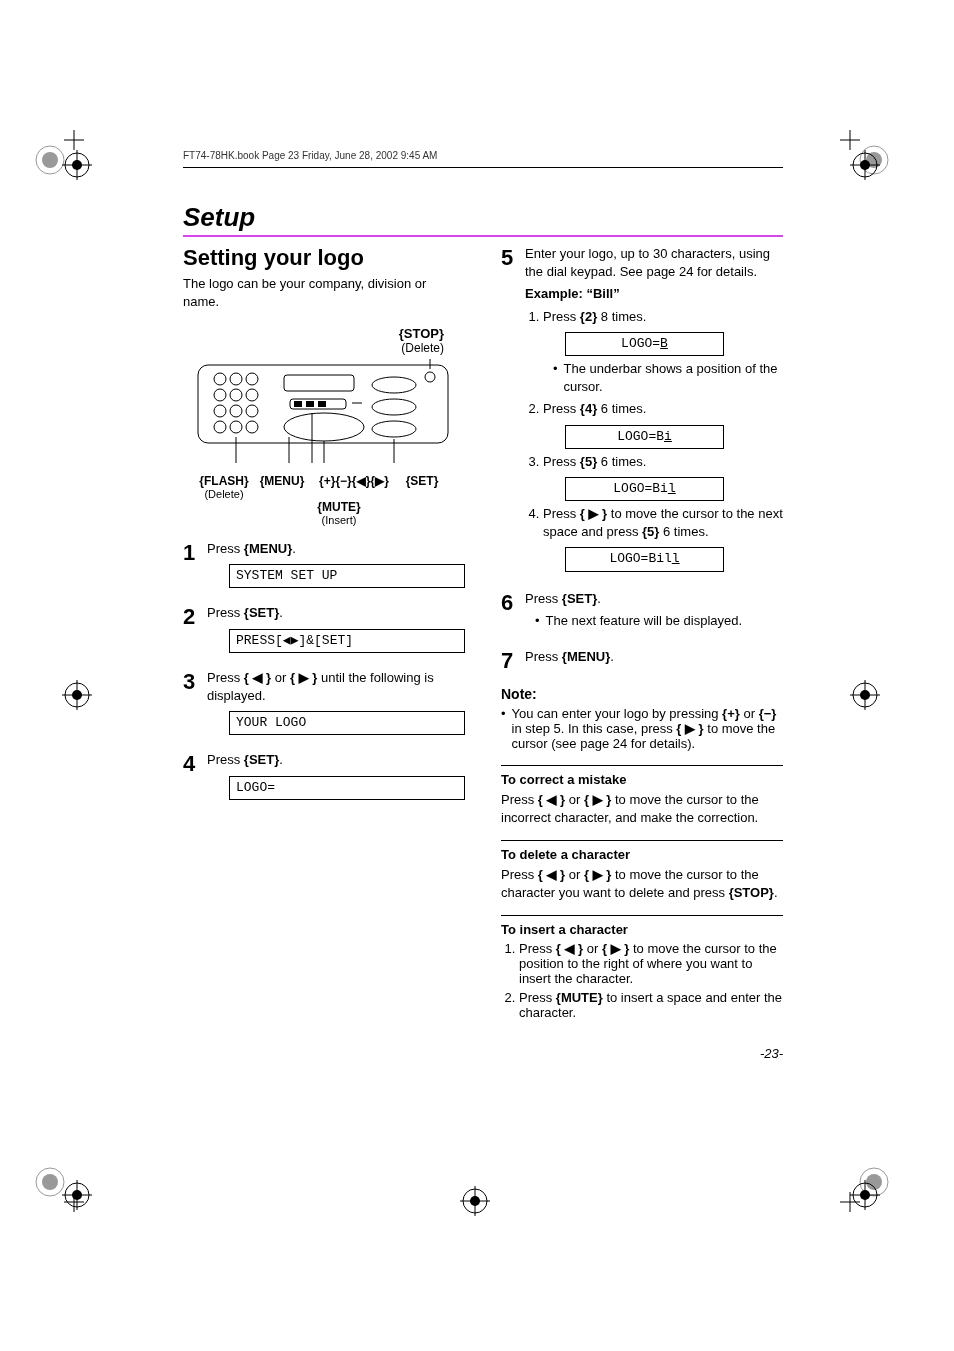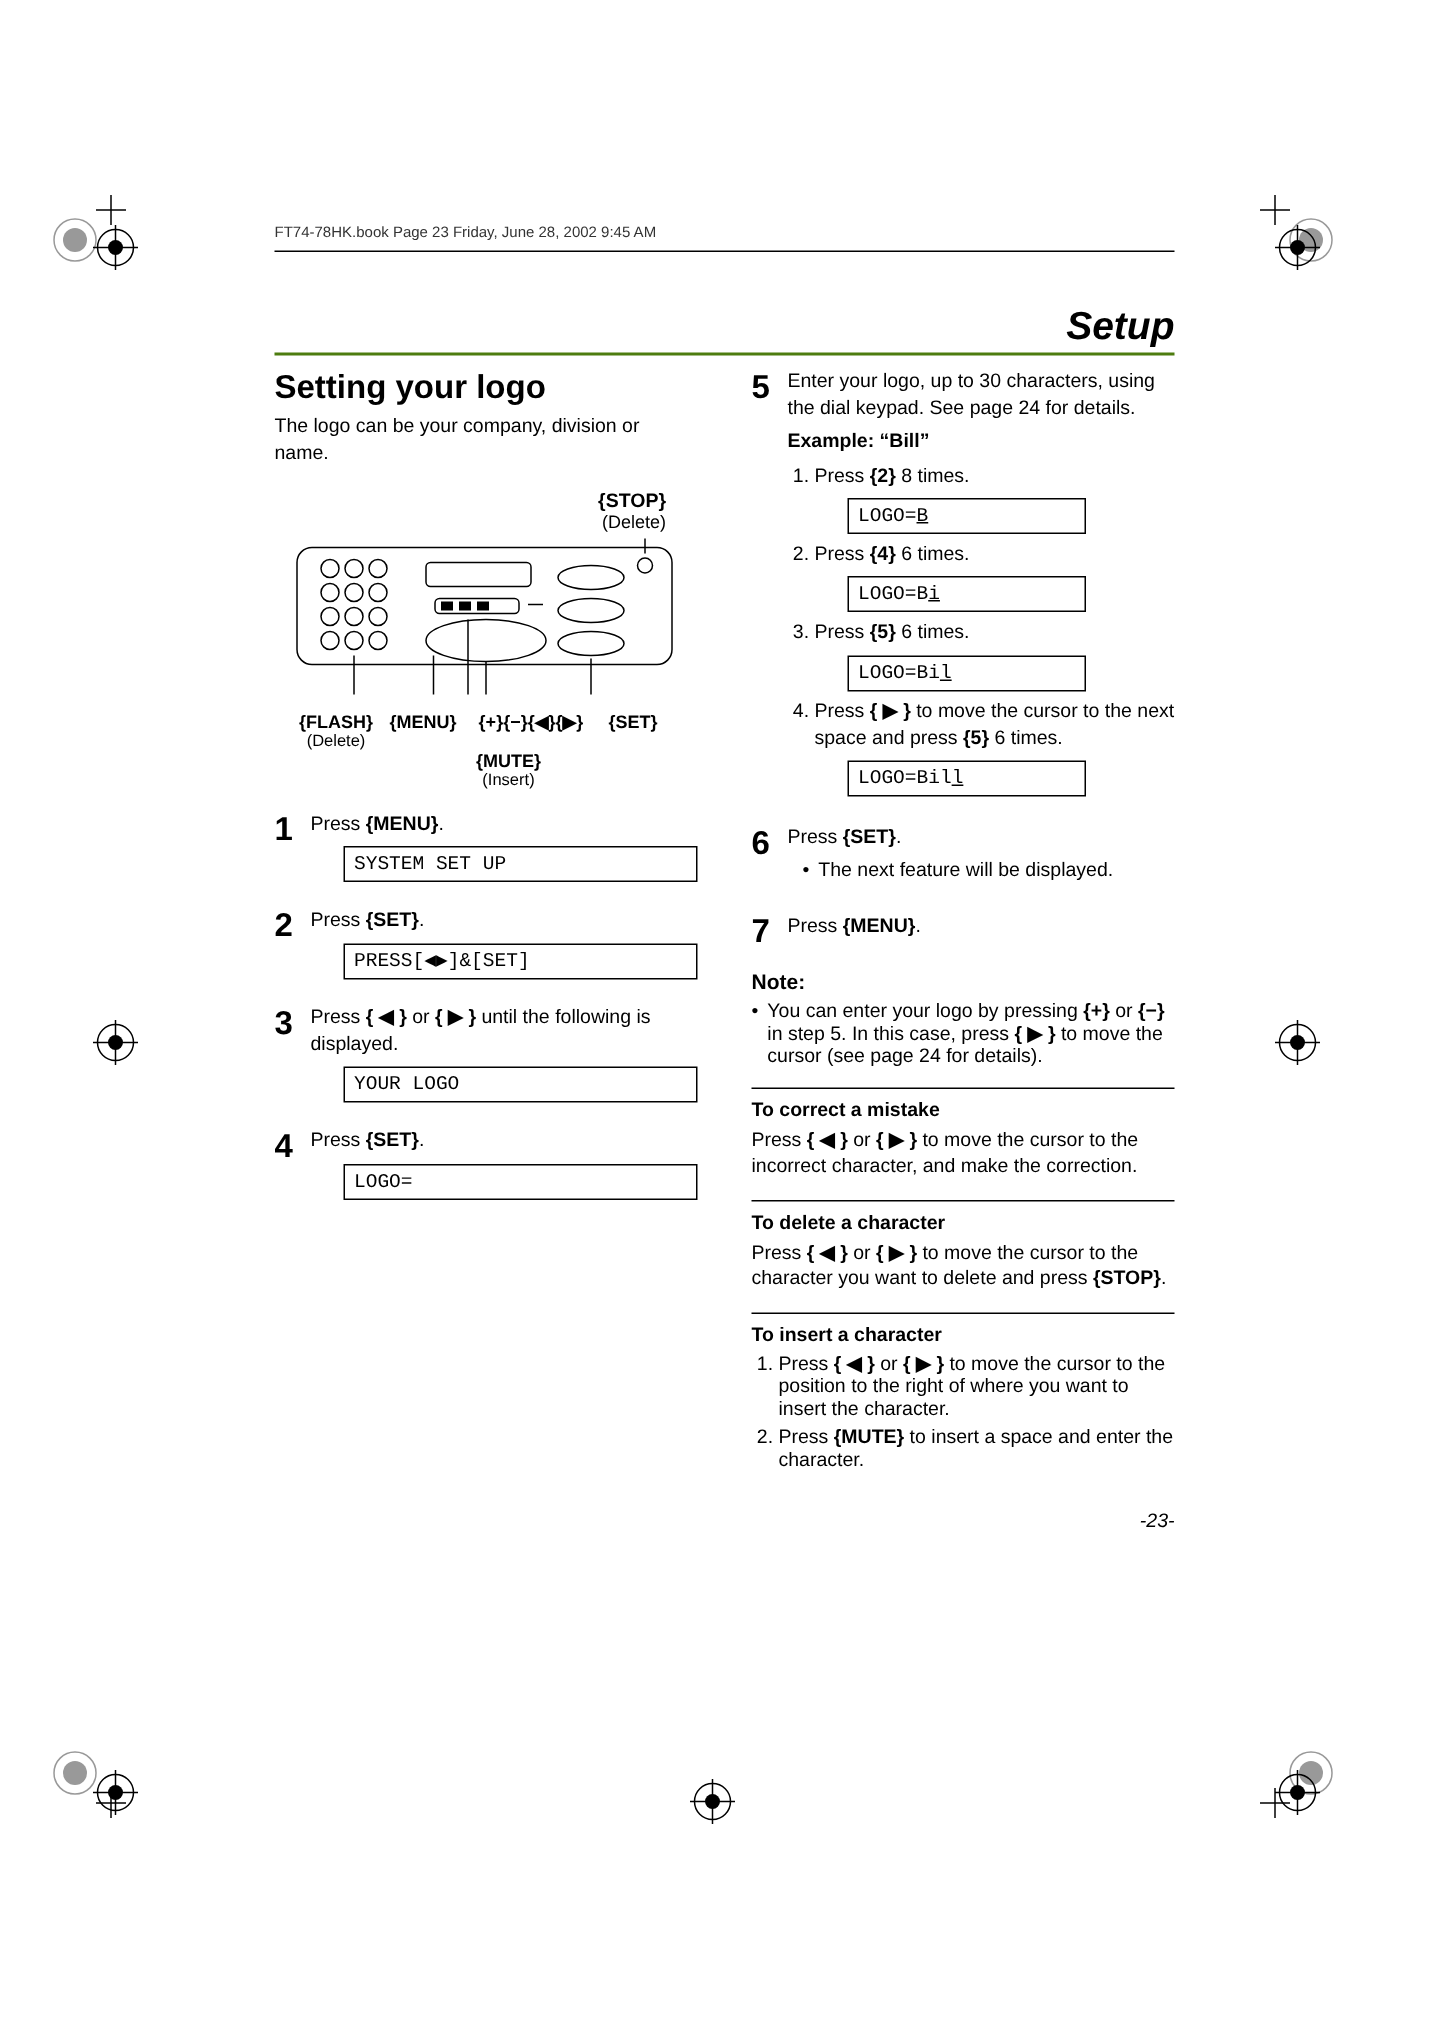--- a/index.html
+++ b/index.html
@@ -22,22 +22,22 @@
   .header-line {
     font-size: 10px;
     color: #333;
     margin-bottom: 6px;
   }
   .hr-top { border-top: 1px solid #000; margin-bottom: 34px; }
   .section-title {
     font-size: 26px;
     font-style: italic;
     font-weight: bold;
-    text-align: right;
-    border-bottom: 2px solid #4d7c0f;
+    text-align: left;
+    border-bottom: 2px solid #d946ef;
     padding-bottom: 2px;
     margin-bottom: 8px;
   }
   .columns {
     display: flex;
     gap: 36px;
   }
   .col {
     flex: 1;
     min-width: 0;
@@ -79,21 +79,21 @@
   }
   .lcd {
     font-family: "Courier New", monospace;
     font-size: 13px;
     border: 1px solid #000;
     padding: 2px 6px;
     margin: 6px 0 2px 0;
     display: block;
     min-width: 140px;
   }
-  .lcd-narrow { min-width: 100px; width: 145px; }
+  .lcd-narrow { min-width: 100px; width: 145px; text-align: center; }
   .indent { margin-left: 22px; }
   .sub-ol li { margin-bottom: 4px; font-size:13px; }
   .bullet-line { display:flex; font-size:13px; margin: 4px 0 4px 10px;}
   .bullet-dot::before { content:"\2022"; margin-right:6px;}
   .sub-head {
     font-weight: bold;
     font-size: 13px;
     border-top: 1px solid #000;
     padding-top: 6px;
     margin-top: 14px;
@@ -304,20 +304,23 @@
     <div class="col">
       <div class="step" style="margin-top:0">
         <div class="step-num">5</div>
         <div class="step-body">
           <div>Enter your logo, up to 30 characters, using the dial keypad. See page 24 for details.</div>
           <div style="font-weight:bold; margin-top:4px;">Example: “Bill”</div>
           <ol class="sub-ol">
             <li>
               <span>Press </span><span class="btn">{2}</span><span> 8 times.</span>
               <div class="lcd lcd-narrow indent"><span>LOGO=</span><span class="underchar">B</span></div>
+              <div class="bullet-line bullet-dot">
+                  <span>The underbar shows a position of the cursor.</span>
+                </div>
             </li>
             <li>
               <span>Press </span><span class="btn">{4}</span><span> 6 times.</span>
               <div class="lcd lcd-narrow indent"><span>LOGO=B</span><span class="underchar">i</span></div>
             </li>
             <li>
               <span>Press </span><span class="btn">{5}</span><span> 6 times.</span>
               <div class="lcd lcd-narrow indent"><span>LOGO=Bi</span><span class="underchar">l</span></div>
             </li>
             <li>

